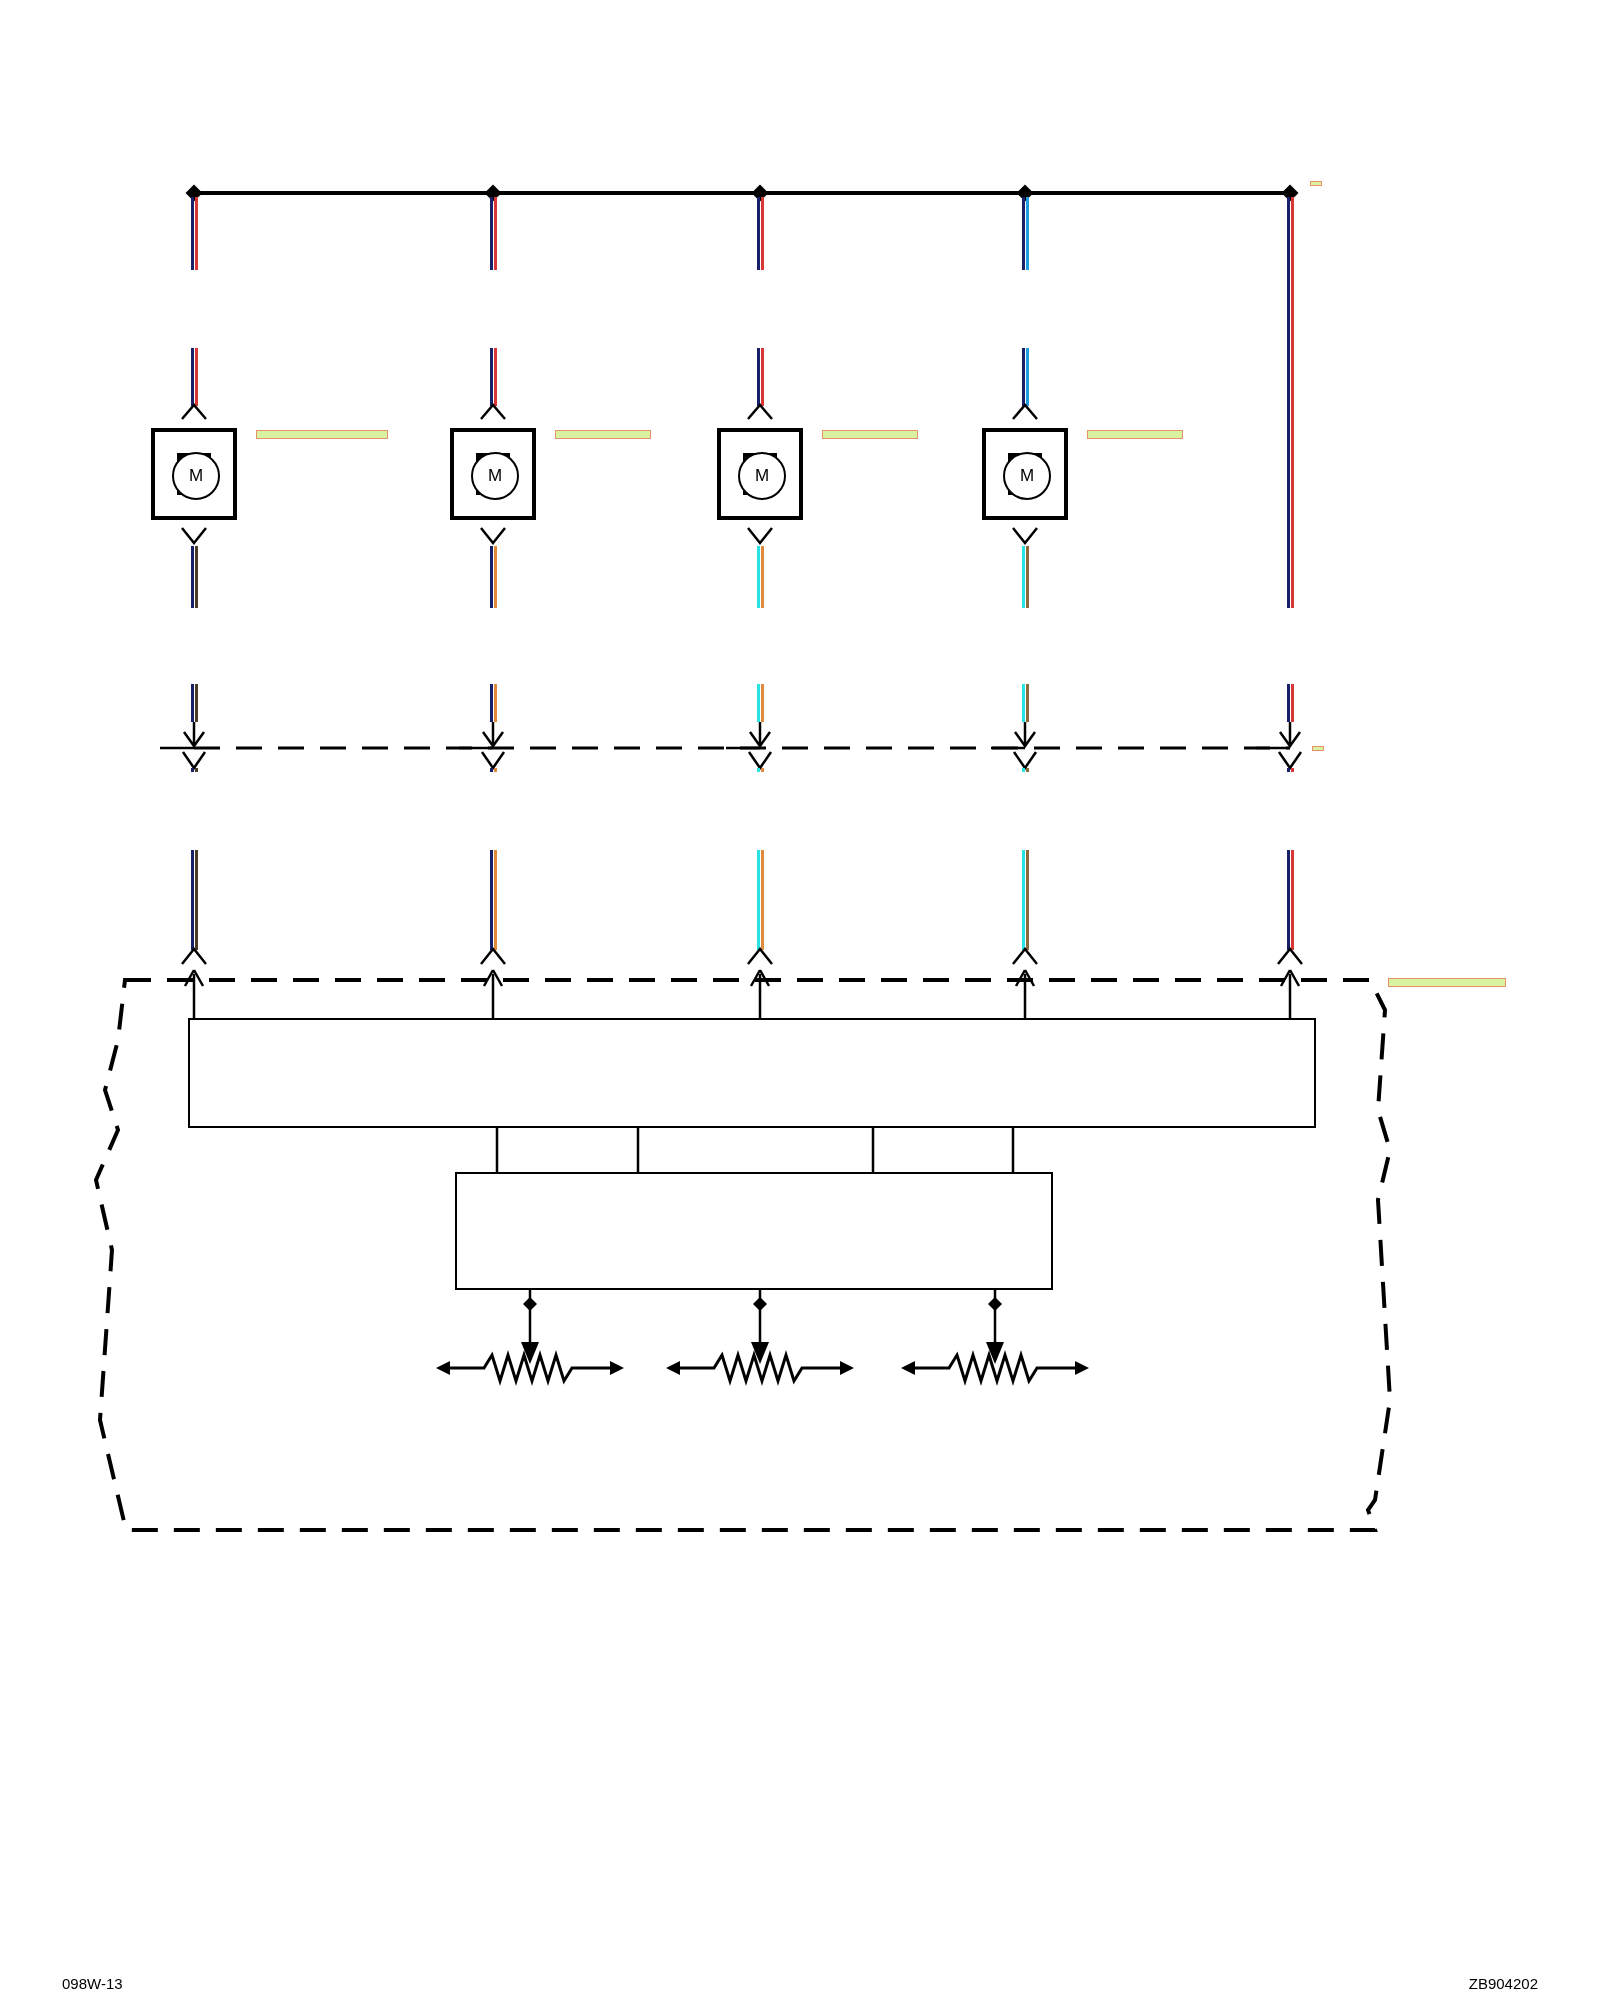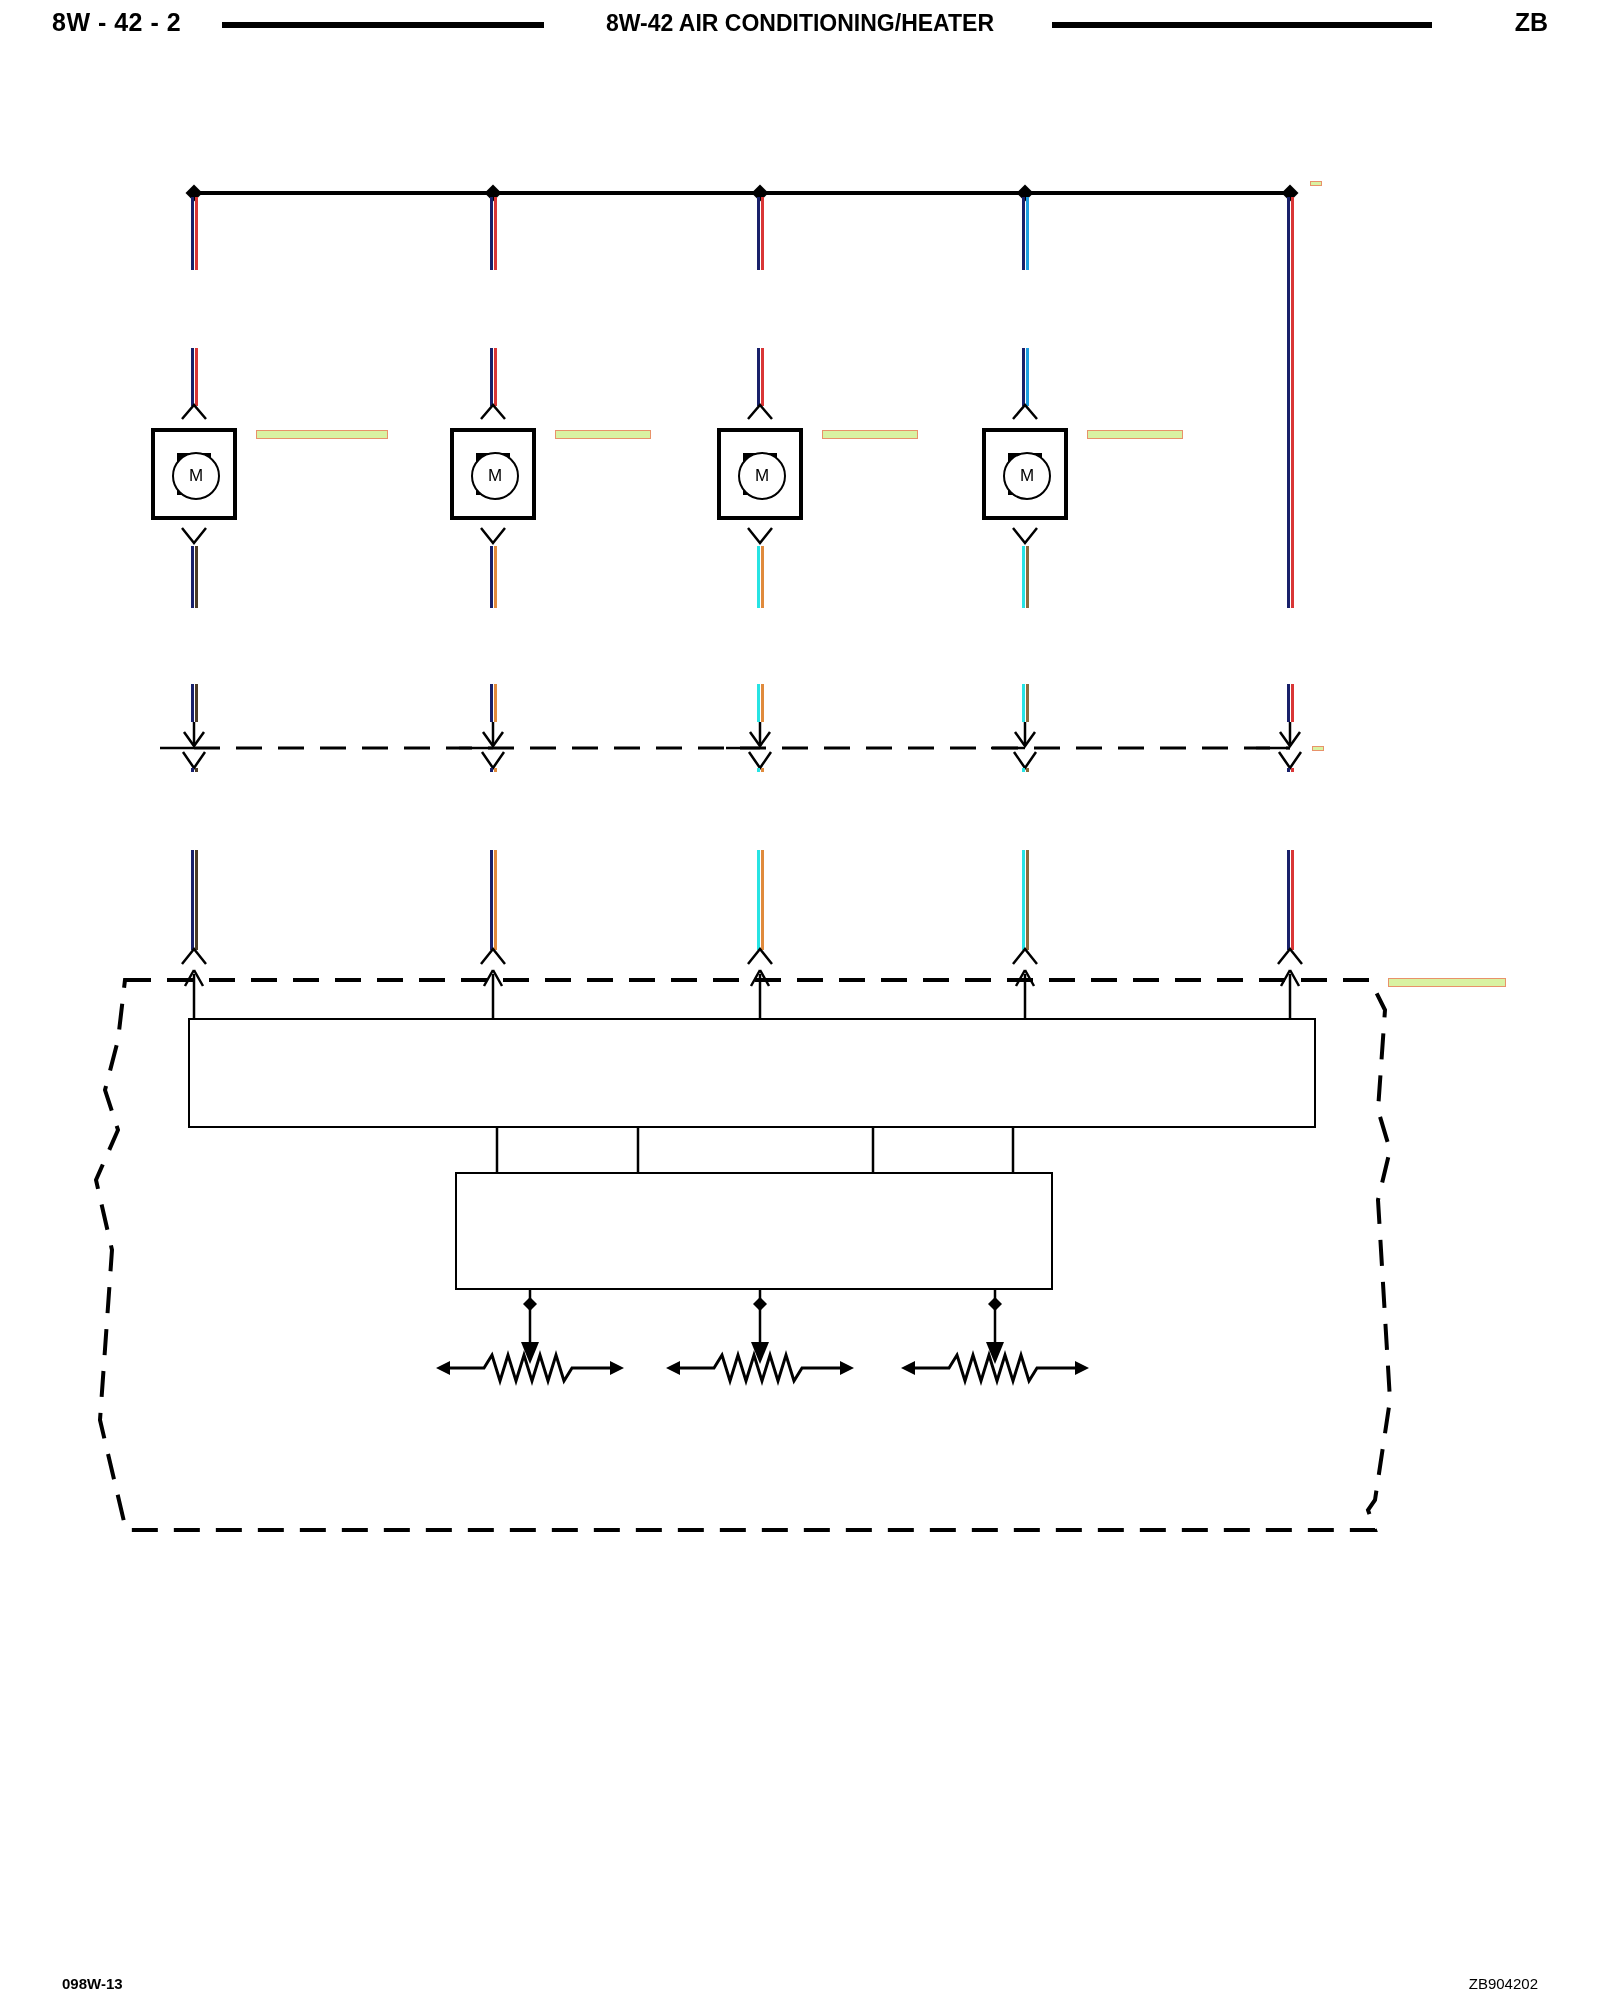--- a/index.html
+++ b/index.html
@@ -10,21 +10,21 @@
   
   .hdr{position:absolute;left:0;top:0;width:1600px;height:56px;}
   .hdr-left{position:absolute;left:52px;top:8px;font-size:25px;font-weight:bold;letter-spacing:.5px;}
   .hdr-center{position:absolute;left:0;top:10px;width:1600px;text-align:center;font-size:23px;font-weight:bold;}
   .hdr-right{position:absolute;right:52px;top:8px;font-size:25px;font-weight:bold;}
   .hdr-rule{position:absolute;height:6px;background:#000;top:22px;}
   .hdr-rule.l{left:222px;width:322px;}
   .hdr-rule.r{left:1052px;width:380px;}
 
   
-  .ftr-left{position:absolute;left:62px;top:1975px;font-size:15px;font-weight:bold;}
+  .ftr-left{position:absolute;left:62px;top:1975px;font-size:15px;}
   .ftr-right{position:absolute;right:62px;top:1975px;font-size:15px;}
 
   
   .node{position:absolute;width:12px;height:12px;background:#000;
         transform:rotate(45deg);}
 
   
   .wire{position:absolute;width:7px;}
   .wire i{position:absolute;top:0;bottom:0;width:3px;display:block;}
   .wire i.a{left:0;}
@@ -69,27 +69,20 @@
           white-space:pre-line;transform:translateX(-50%);}
 
   svg.overlay{position:absolute;left:0;top:0;width:1600px;height:2000px;
               pointer-events:none;}
 </style>
 </head>
 <body>
 
 <div class="page">
 
-  <div class="hdr">
-    <div class="hdr-left">8W - 42 - 2</div>
-    <div class="hdr-rule l"></div>
-    <div class="hdr-center">8W-42 AIR CONDITIONING/HEATER</div>
-    <div class="hdr-rule r"></div>
-    <div class="hdr-right">ZB</div>
-  </div>
 
   <div id="diagram">
       <svg class="overlay">
         <line x1="194" y1="193" x2="1290" y2="193" stroke="#000" stroke-width="4"></line>
         <line x1="194" y1="748" x2="1290" y2="748" stroke="#000" stroke-width="3" stroke-dasharray="26 16"></line>
         <polygon points="125,980 1370,980 1385,1010 1378,1110 1390,1150 1378,1200 1390,1400 1375,1500 1368,1510 1375,1530 126,1530 100,1420 112,1250 96,1180 118,1130 105,1090 118,1040" fill="none" stroke="#000" stroke-width="4" stroke-dasharray="26 16"></polygon>
         <line x1="194" y1="1018" x2="194" y2="974" stroke="#000" stroke-width="2.5"></line>
         <path d="M 194 970 l -9 16 M 194 970 l 9 16" stroke="#000" stroke-width="2.5" fill="none"></path>
         <line x1="493" y1="1018" x2="493" y2="974" stroke="#000" stroke-width="2.5"></line>
         <path d="M 493 970 l -9 16 M 493 970 l 9 16" stroke="#000" stroke-width="2.5" fill="none"></path>

